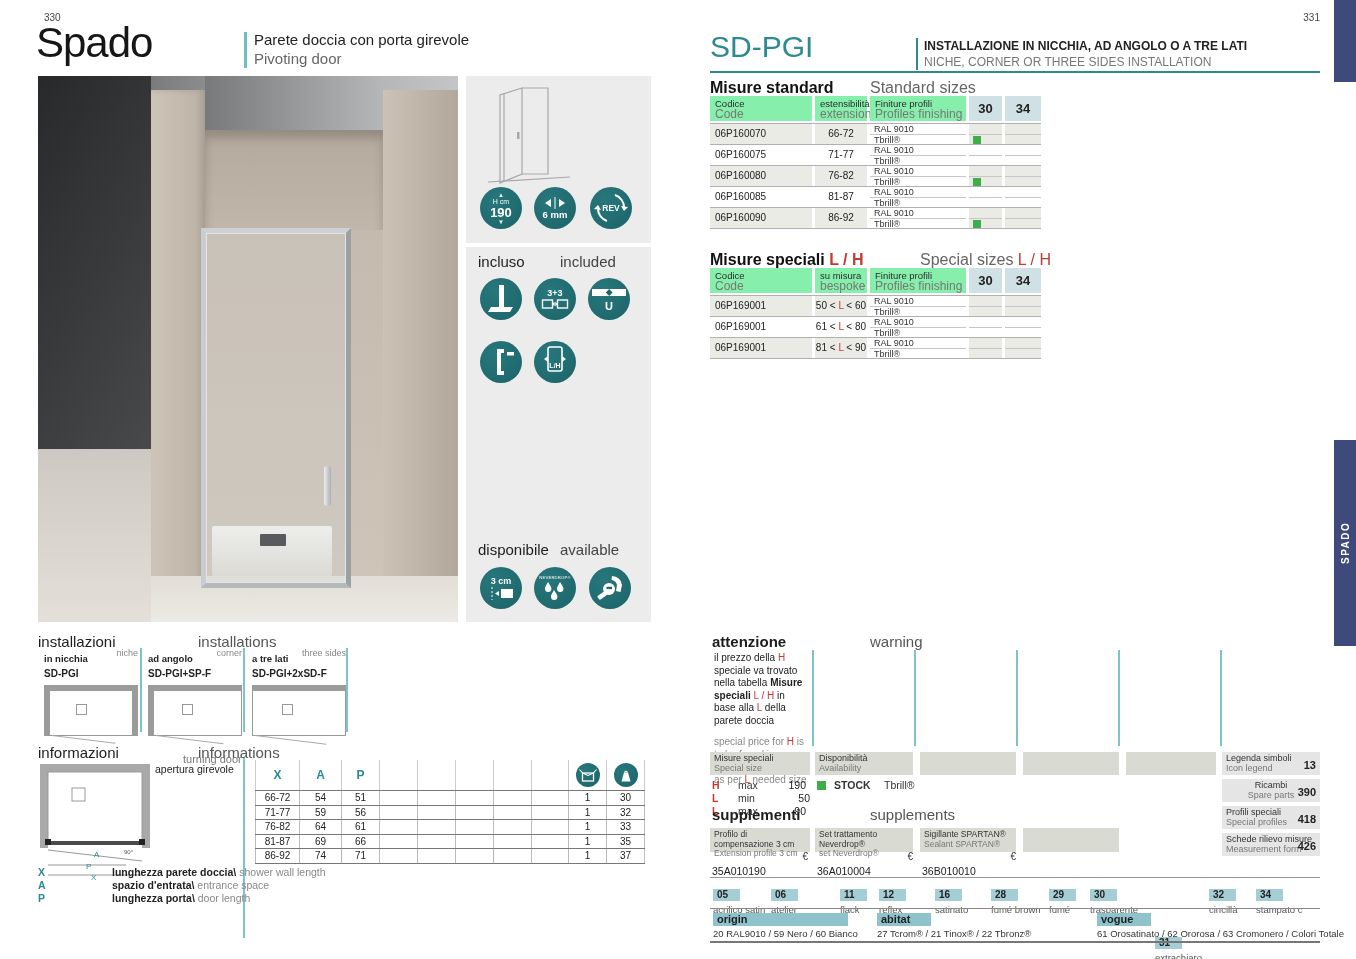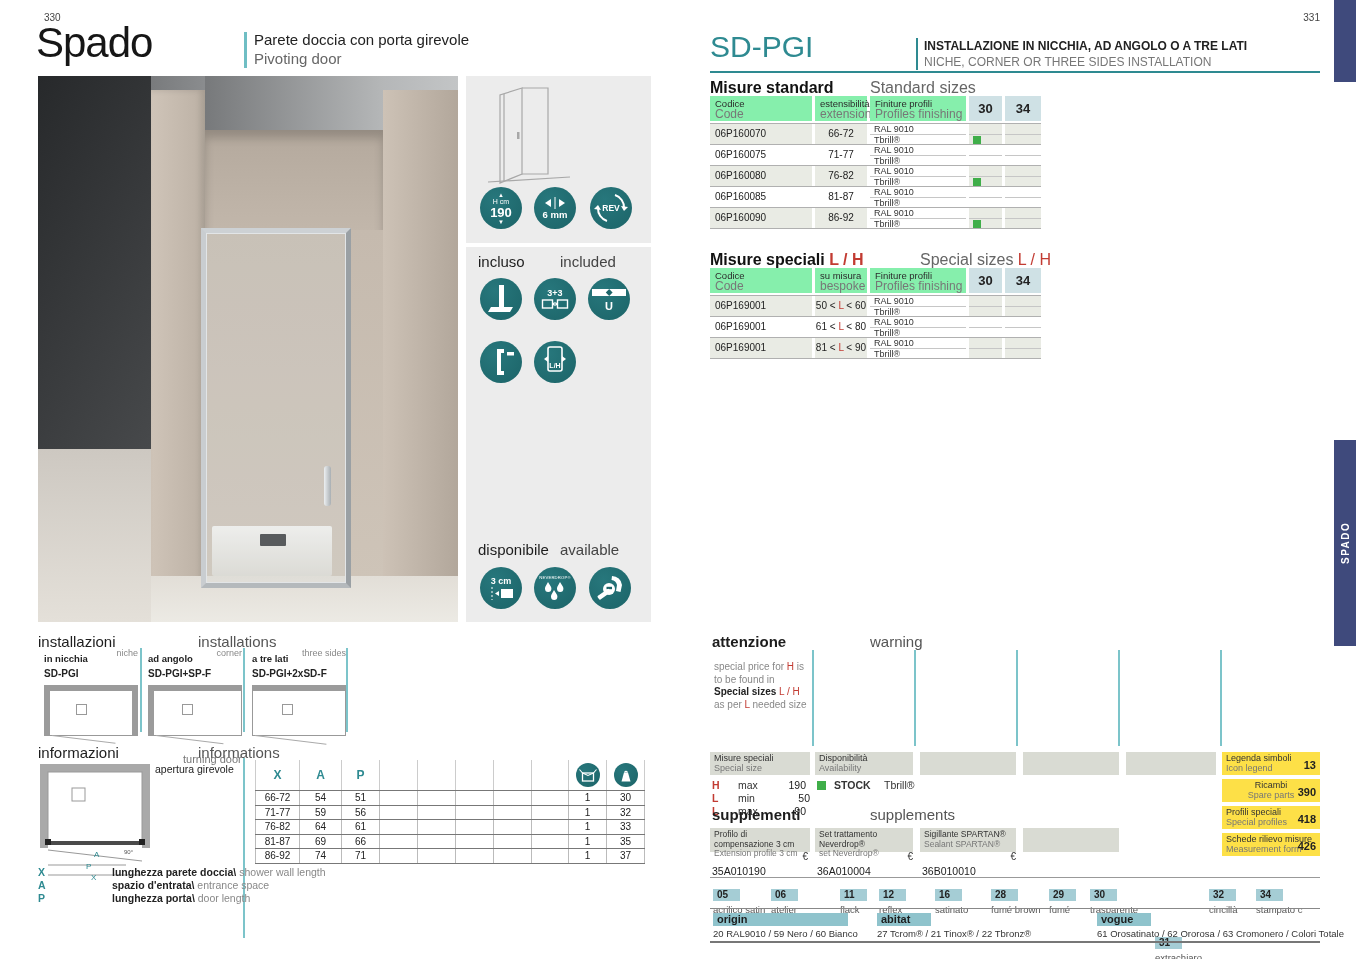--- a/index.html
+++ b/index.html
@@ -60,21 +60,21 @@
   .ci-ar{font-size:6px;line-height:6px;}
   .ci-sm{font-size:7px;line-height:8px;}
   .ci-big{font-size:13px;font-weight:bold;line-height:13px;}
   .ci-md{font-size:9.5px;font-weight:bold;line-height:11px;}
   .ci-xs{font-size:4.2px;line-height:6px;letter-spacing:.2px;}
 
   
   .hbar{position:absolute;top:752px;height:23px;background:#d9dbd3;padding:2px 4px;box-sizing:border-box;}
   .bar-it{font-size:9px;color:#333;line-height:9.5px;white-space:nowrap;}
   .bar-en{font-size:9px;color:#777;line-height:9.5px;white-space:nowrap;}
-  .refbox{position:absolute;left:1222px;width:98px;height:23px;background:#fde047;
+  .refbox{position:absolute;left:1222px;width:98px;height:23px;background:#e5e5e5;
           padding:2px 4px;box-sizing:border-box;}
   .rb-pg{position:absolute;right:4px;bottom:4px;font-weight:bold;font-size:11px;color:#222;}
   .sbar{position:absolute;top:828px;height:24px;background:#d9dbd3;padding:2px 4px;box-sizing:border-box;}
 
   
   .gchip{position:absolute;top:884px;}
   .gnum{display:inline-block;background:#a5cdd5;font-weight:bold;font-size:10px;
         line-height:12px;padding:0 12px 0 4px;color:#222;}
   .gname{display:block;font-size:9.5px;color:#555;margin-top:2px;white-space:nowrap;}
   .fchip{position:absolute;top:913px;height:13px;background:#8fc3cc;color:#1d1d1d;
@@ -606,20 +606,21 @@
 </div>
 
 <div class="abs sect-it" style="left:712px;top:633px;font-weight:bold;">attenzione</div>
 <div class="abs sect-en" style="left:870px;top:633px;">warning</div>
 <div class="tdiv" style="left:812px;top:650px;height:96px;"></div>
 <div class="tdiv" style="left:914px;top:650px;height:96px;"></div>
 <div class="tdiv" style="left:1016px;top:650px;height:96px;"></div>
 <div class="tdiv" style="left:1118px;top:650px;height:96px;"></div>
 <div class="tdiv" style="left:1220px;top:650px;height:96px;"></div>
 <div class="abs" style="left:714px;top:652px;width:95px;">
+  <div class="warn-p"><span>il prezzo della </span><span class="seg-red">H</span><span> speciale va trovato nella tabella </span><span class="seg-bold">Misure speciali</span><span> </span><span class="seg-red">L / H</span><span> in base alla </span><span class="seg-red">L</span><span> della parete doccia</span></div>
   <div class="warn-p en"><span>special price for </span><span class="seg-red">H</span><span> is to be found in </span><span class="seg-bold">Special sizes</span><span> </span><span class="seg-red">L / H</span><span> as per </span><span class="seg-red">L</span><span> needed size</span></div>
 </div>
 
 <div class="hbar" style="left:710px;width:100px;">
   <div class="bar-it">Misure speciali</div>
   <div class="bar-en">Special size</div>
 </div>
 <div class="hbar" style="left:815px;width:98px;">
   <div class="bar-it">Disponibilità</div>
   <div class="bar-en">Availability</div>

